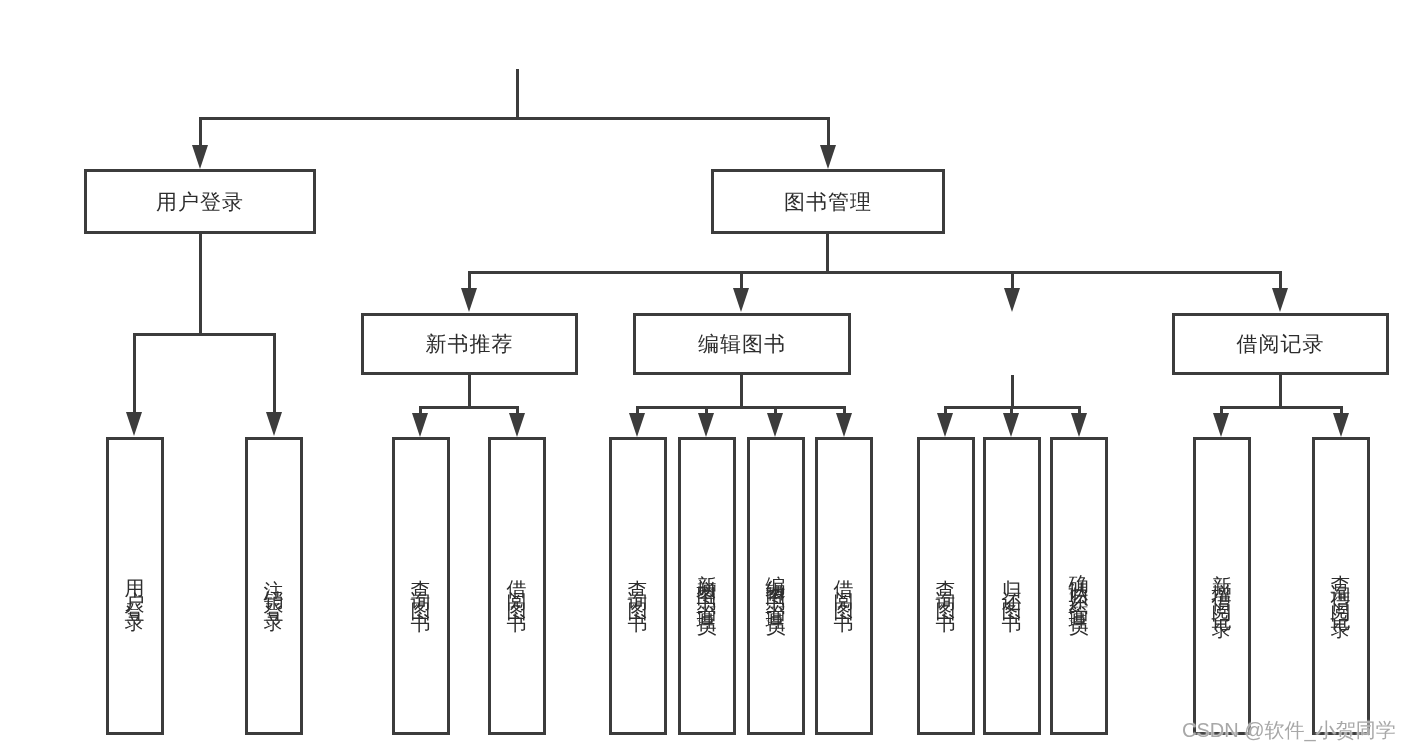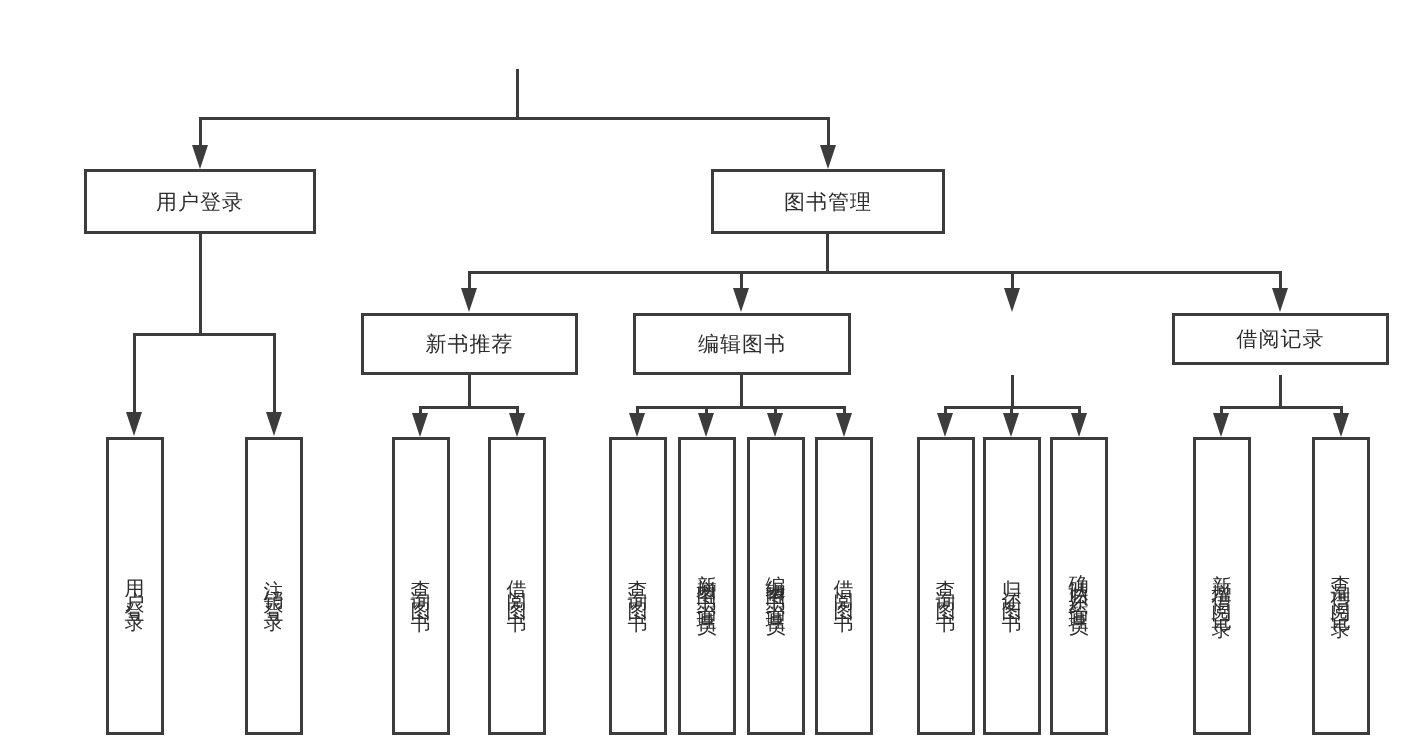--- a/index.html
+++ b/index.html
@@ -40,21 +40,21 @@
 <body>
 
 <div id="canvas">
 
 
   <div class="box h" style="left:84px;top:169px;width:232px;height:65px">用户登录</div>
   <div class="box h" style="left:361px;top:313px;width:217px;height:62px">新书推荐</div>
 
   <div class="box h" style="left:711px;top:169px;width:234px;height:65px">图书管理</div>
   <div class="box h" style="left:633px;top:313px;width:218px;height:62px">编辑图书</div>
-  <div class="box h" style="left:1172px;top:313px;width:217px;height:52px">借阅记录</div>
+  <div class="box h" style="left:1172px;top:313px;width:217px;height:62px">借阅记录</div>
 
   <div class="box v" style="left:106px;top:437px;width:58px;height:298px">
     <span class="sp11">用户登录</span>
     </div>
   <div class="box v" style="left:245px;top:437px;width:58px;height:298px">
     <span class="sp11">注销登录</span>
     </div>
 
   <div class="box v" style="left:392px;top:437px;width:58px;height:298px">
     <span class="sp11">查询图书</span>
@@ -145,14 +145,15 @@
   <div class="line" style="left:1078px;top:406px;width:3px;height:12px"></div>
   <div class="arr" style="left:1071px;top:413px"></div>
 
   <div class="line" style="left:1279px;top:375px;width:3px;height:33px"></div>
   <div class="line" style="left:1220px;top:406px;width:123px;height:3px"></div>
   <div class="line" style="left:1220px;top:406px;width:3px;height:12px"></div>
   <div class="arr" style="left:1213px;top:413px"></div>
   <div class="line" style="left:1340px;top:406px;width:3px;height:12px"></div>
   <div class="arr" style="left:1333px;top:413px"></div>
 
+  <div class="watermark">CSDN @软件_小贺同学</div>
 
 </div>
 
 </body></html>

